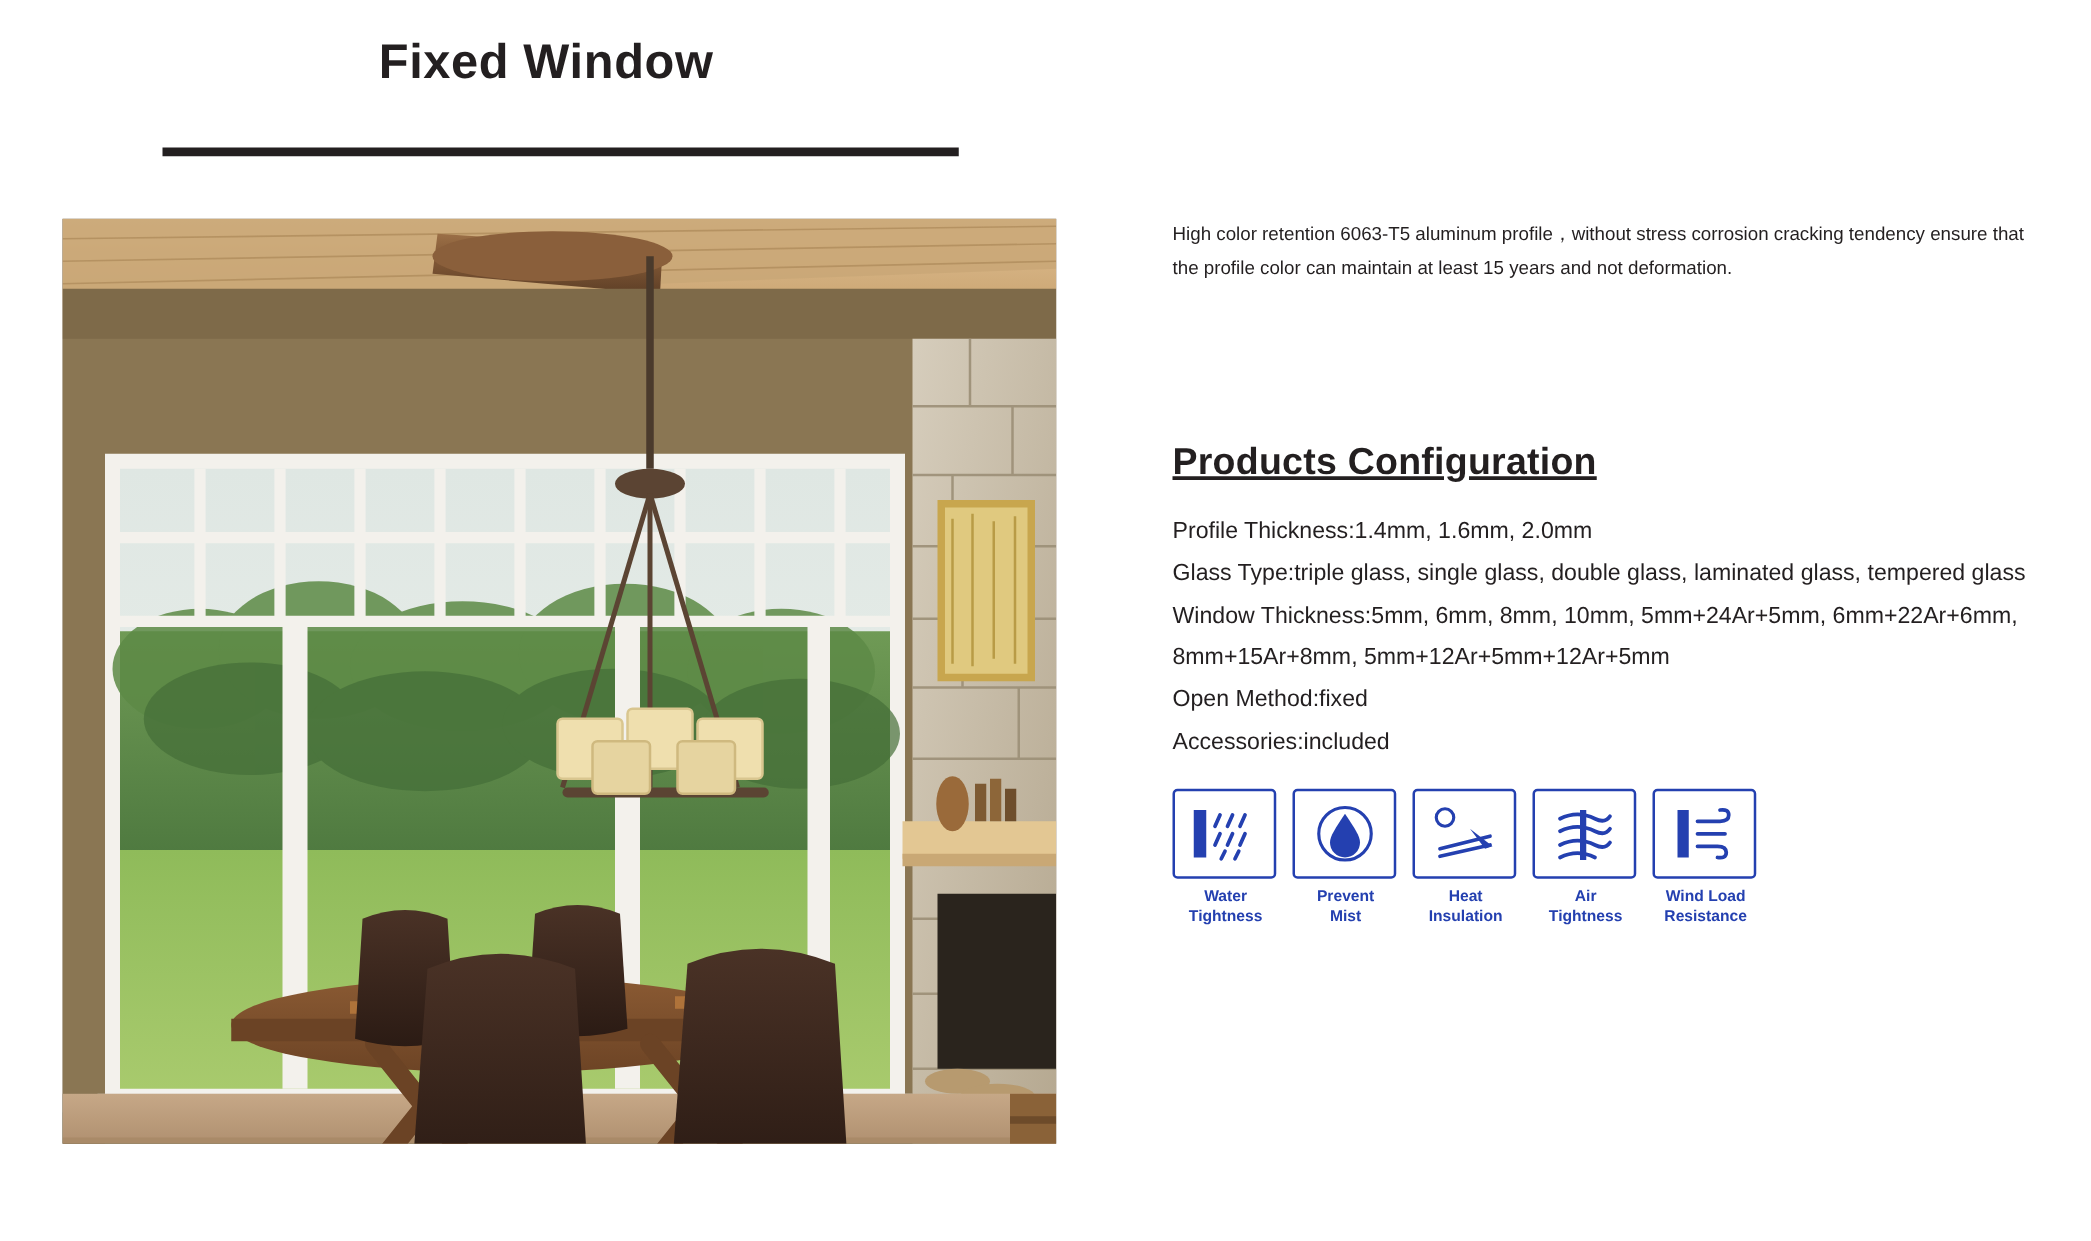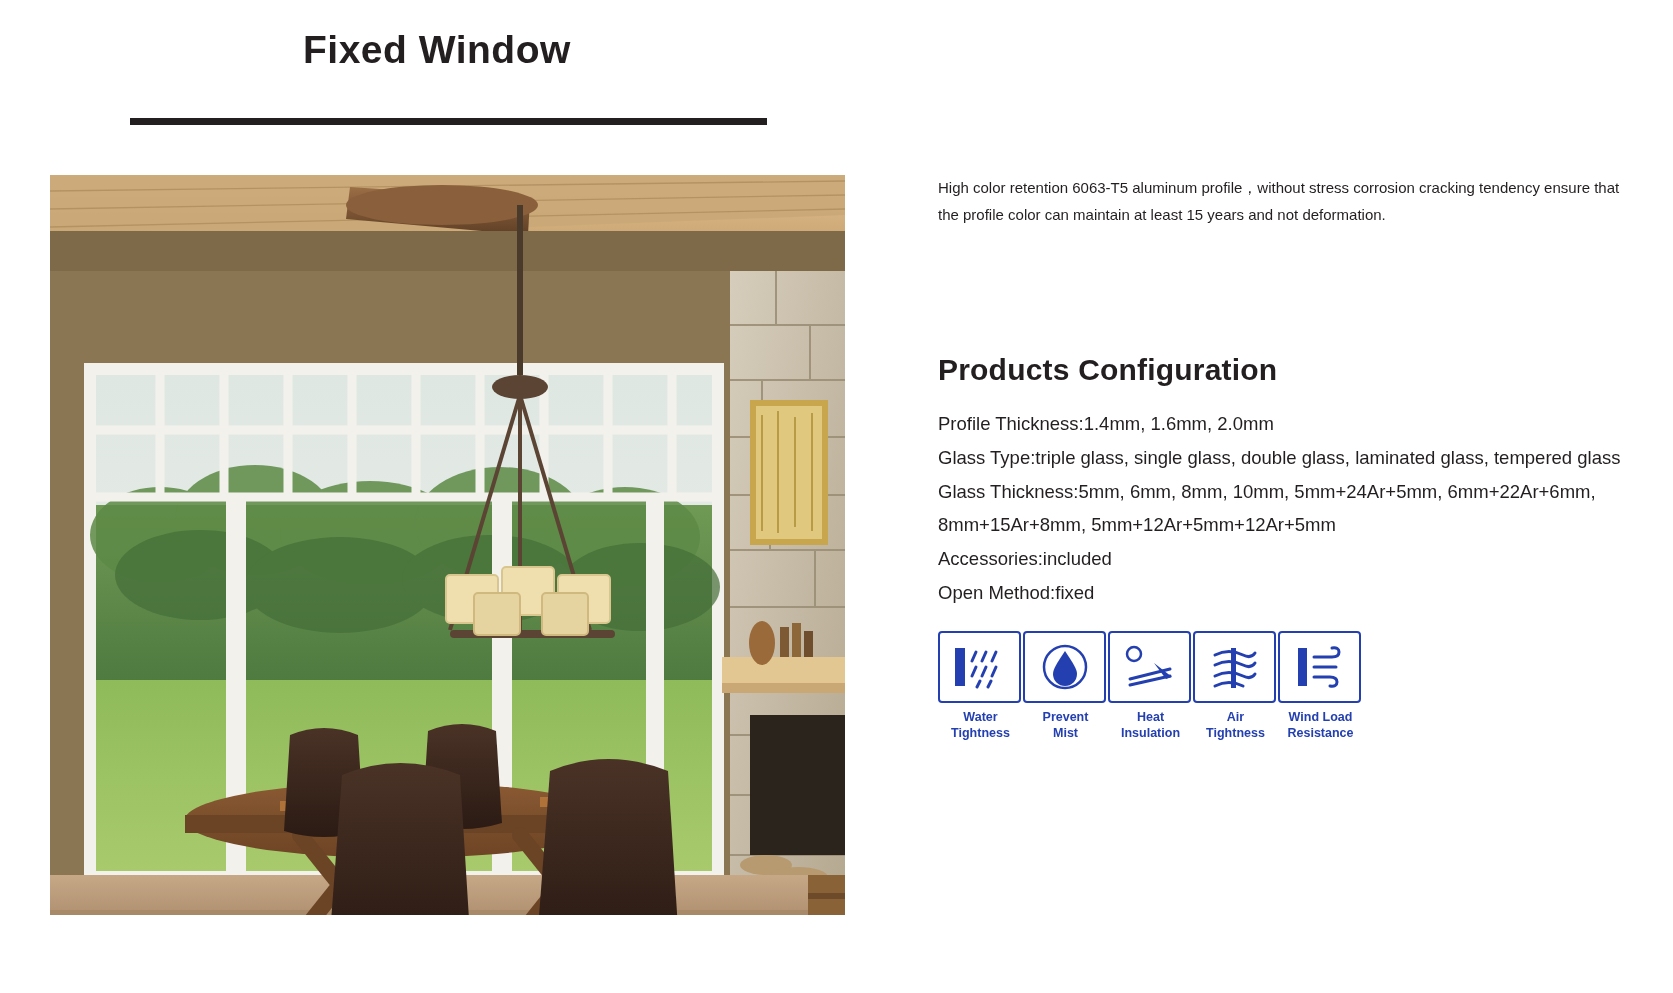--- a/index.html
+++ b/index.html
@@ -63,32 +63,34 @@
   }
   .body-text {
     font-size: 15px;
     line-height: 1.78;
     color: #231f20;
     margin: 0;
     max-width: 740px;
   }
   .config-heading {
     margin-top: 125px;
+    text-decoration: underline;
   }
   .config-list {
     font-size: 18.5px;
     line-height: 1.82;
     color: #231f20;
   }
   .config-list div { white-space: nowrap; }
   .config-list div.wrap { white-space: normal; }
 
   
   .features {
     display: flex;
+    gap: 11px;
     margin-top: 22px;
   }
   .feature {
     width: 85px;
     text-align: center;
   }
   .feature-box {
     width: 83px;
     height: 72px;
     border: 2px solid #2440b0;
@@ -328,23 +330,23 @@
 </div>
 
 <div class="right-col">
 
   <p class="body-text">High color retention 6063-T5 aluminum profile，without stress corrosion cracking tendency ensure that the profile color can maintain at least 15 years and not deformation.</p>
 
   <h2 class="section-heading config-heading">Products Configuration</h2>
   <div class="config-list">
     <div class="wrap">Profile Thickness:1.4mm, 1.6mm, 2.0mm</div>
     <div class="wrap">Glass Type:triple glass, single glass, double glass, laminated glass, tempered glass</div>
-    <div class="wrap">Glass Thickness:5mm, 6mm, 8mm, 10mm, 5mm+24Ar+5mm, 6mm+22Ar+6mm, 8mm+15Ar+8mm, 5mm+12Ar+5mm+12Ar+5mm</div>
+    <div class="wrap">Window Thickness:5mm, 6mm, 8mm, 10mm, 5mm+24Ar+5mm, 6mm+22Ar+6mm, 8mm+15Ar+8mm, 5mm+12Ar+5mm+12Ar+5mm</div>
+    <div class="wrap">Open Method:fixed</div>
     <div class="wrap">Accessories:included</div>
-    <div class="wrap">Open Method:fixed</div>
   </div>
 
   <div class="features">
 
     <div class="feature">
       <div class="feature-box">
         <svg width="60" height="48" viewBox="0 0 60 48">
           <rect x="5" y="5" width="10" height="38" fill="#2440b0"></rect>
           <g stroke="#2440b0" stroke-width="3" stroke-linecap="round">
             <line x1="26" y1="9" x2="22" y2="18"></line>

